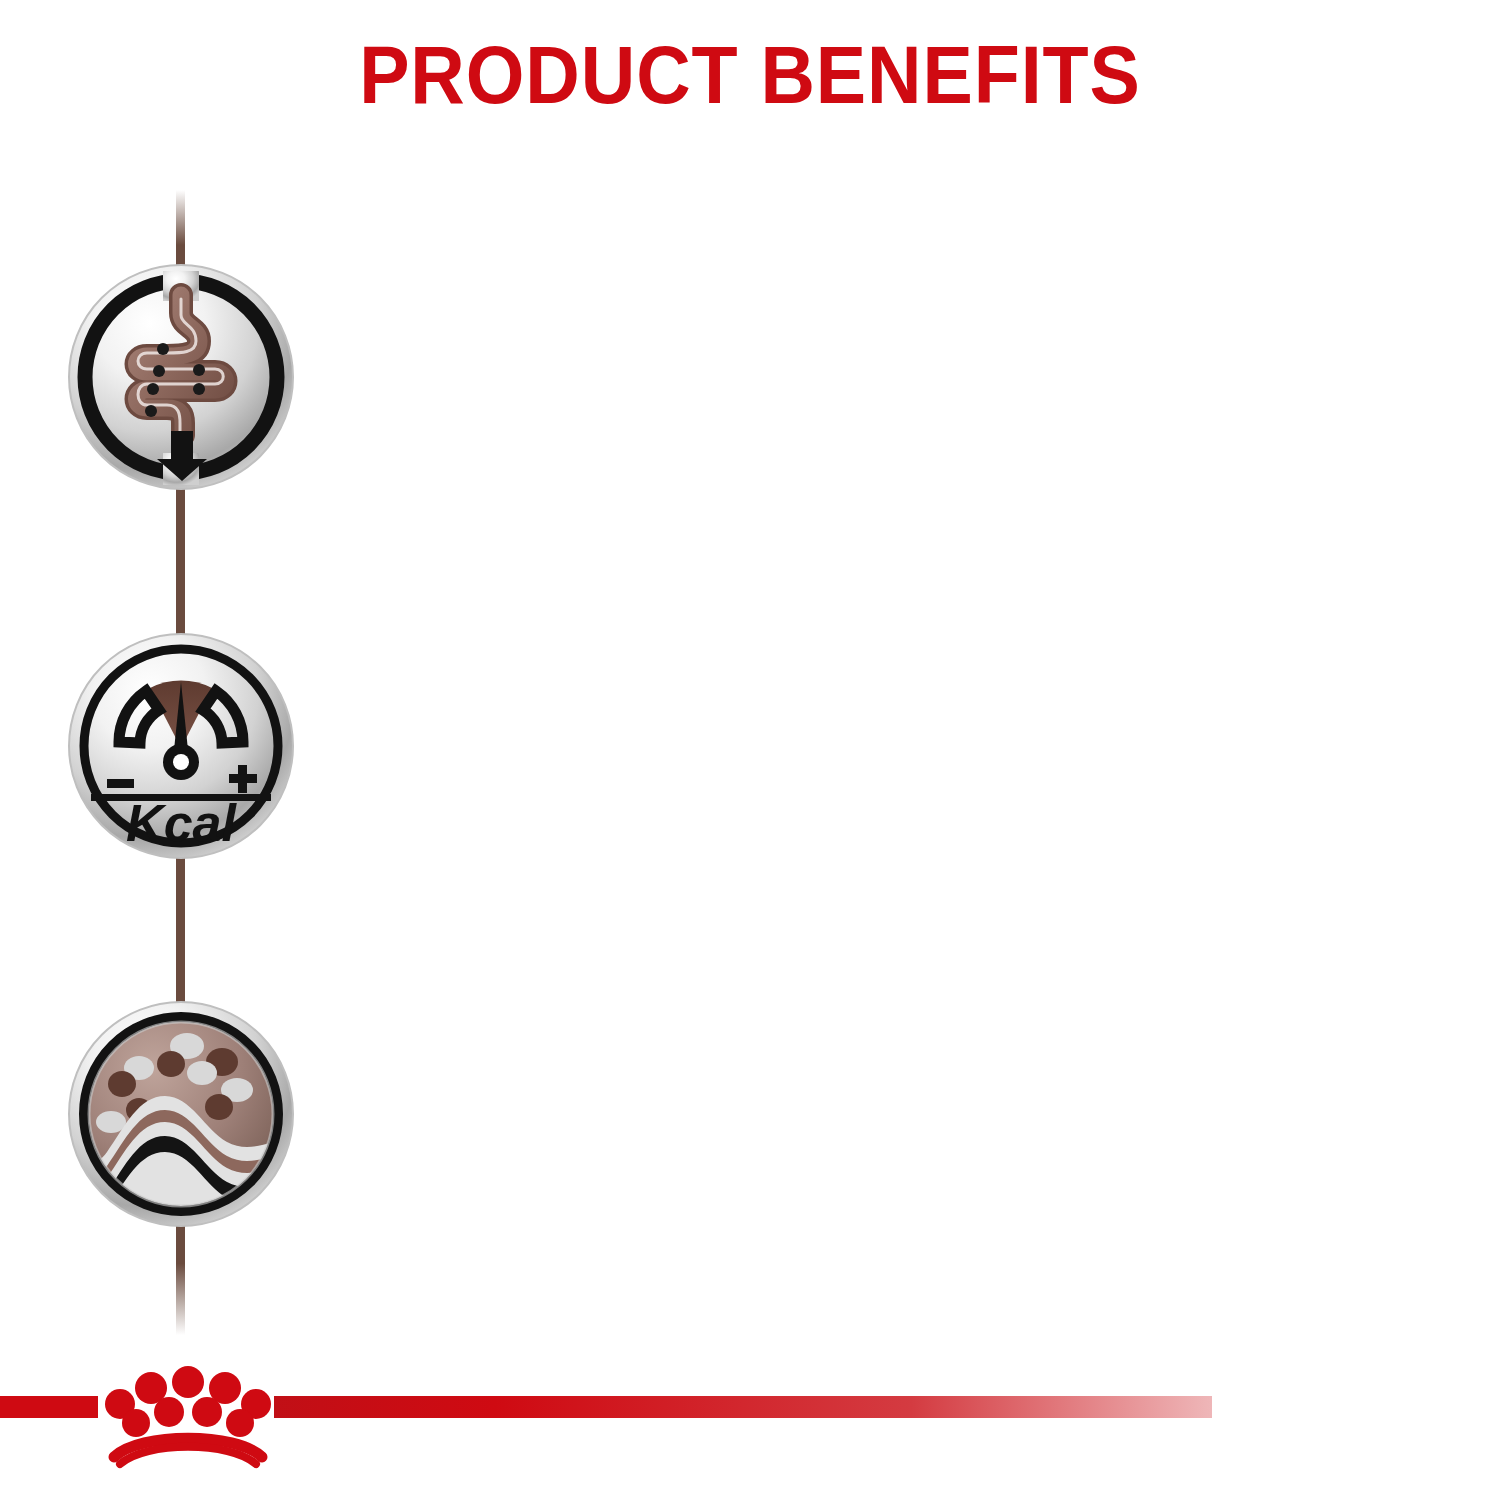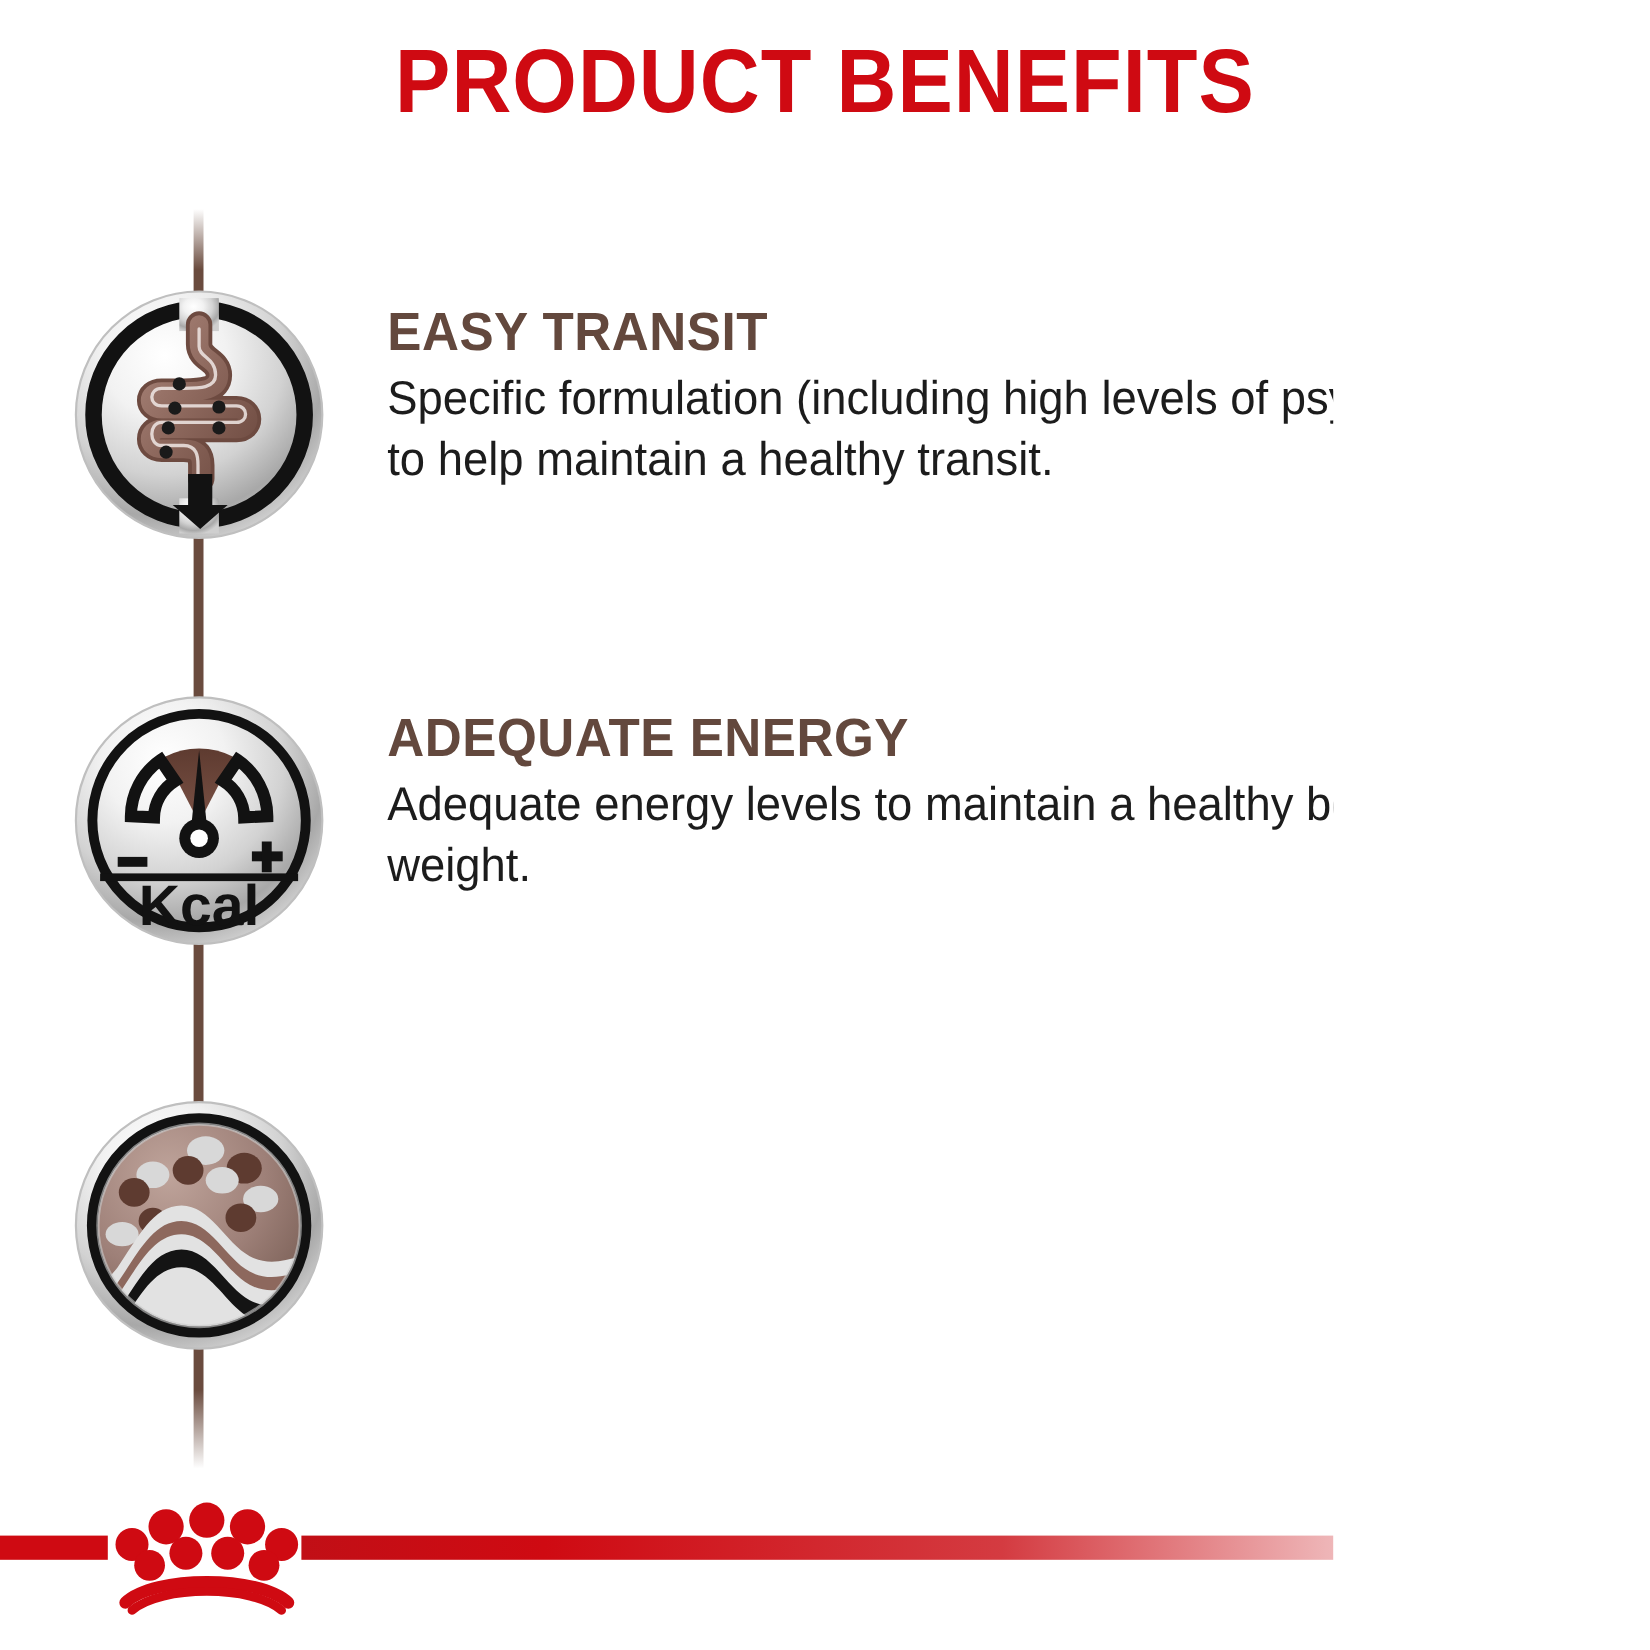--- a/index.html
+++ b/index.html
@@ -73,20 +73,21 @@
   .row-1 { top: 263px; }
   .row-2 { top: 632px; }
   .row-3 { top: 1000px; }
 
   .icon-wrap {
     position: relative;
     width: 228px;
     height: 228px;
     margin-left: 67px;
     flex: 0 0 auto;
+    font-style: italic;
   }
   .icon-wrap svg {
     display: block;
     width: 228px;
     height: 228px;
   }
 
   .benefit-text {
     margin-left: 57px;
     flex: 1 1 auto;
@@ -227,24 +228,20 @@
         <circle cx="96" cy="86" r="6" fill="#1a1a1a"></circle>
         <circle cx="92" cy="108" r="6" fill="#1a1a1a"></circle>
         <circle cx="132" cy="107" r="6" fill="#1a1a1a"></circle>
         <circle cx="86" cy="126" r="6" fill="#1a1a1a"></circle>
         <circle cx="132" cy="126" r="6" fill="#1a1a1a"></circle>
         <circle cx="84" cy="148" r="6" fill="#1a1a1a"></circle>
 
         <path d="M 104 168 L 126 168 L 126 196 L 140 196 L 115 218 L 90 196 L 104 196 Z" fill="#121212"></path>
       </svg>
     </div>
-    <div class="benefit-text">
-      <div class="benefit-heading">EASY TRANSIT</div>
-      <div class="benefit-desc">Specific formulation (including high levels of psyllium) to help maintain a healthy transit.</div>
-    </div>
   </div>
 
   <div class="benefit-row row-2">
     <div class="icon-wrap">
       <svg viewBox="0 0 228 228" xmlns="http://www.w3.org/2000/svg">
         <defs>
           <radialGradient id="silver2" cx="36%" cy="26%" r="78%">
             <stop offset="0%" stop-color="#ffffff"></stop>
             <stop offset="32%" stop-color="#f2f2f2"></stop>
             <stop offset="62%" stop-color="#d2d2d2"></stop>
@@ -274,24 +271,20 @@
         <rect x="40" y="147" width="27" height="9" fill="#121212"></rect>
         <g fill="#121212">
           <rect x="162" y="142" width="28" height="9"></rect>
           <rect x="171" y="133" width="9" height="28"></rect>
         </g>
 
         <rect x="24" y="162" width="180" height="7" fill="#121212"></rect>
 
         <text x="114" y="209" text-anchor="middle" font-family="Liberation Sans, sans-serif" font-weight="bold" font-size="52" fill="#121212">Kcal</text>
       </svg>
-    </div>
-    <div class="benefit-text">
-      <div class="benefit-heading">ADEQUATE ENERGY</div>
-      <div class="benefit-desc">Adequate energy levels to maintain a healthy body weight.</div>
     </div>
   </div>
 
   <div class="benefit-row row-3">
     <div class="icon-wrap">
       <svg viewBox="0 0 228 228" xmlns="http://www.w3.org/2000/svg">
         <defs>
           <radialGradient id="silver3" cx="36%" cy="26%" r="78%">
             <stop offset="0%" stop-color="#ffffff"></stop>
             <stop offset="32%" stop-color="#f2f2f2"></stop>

